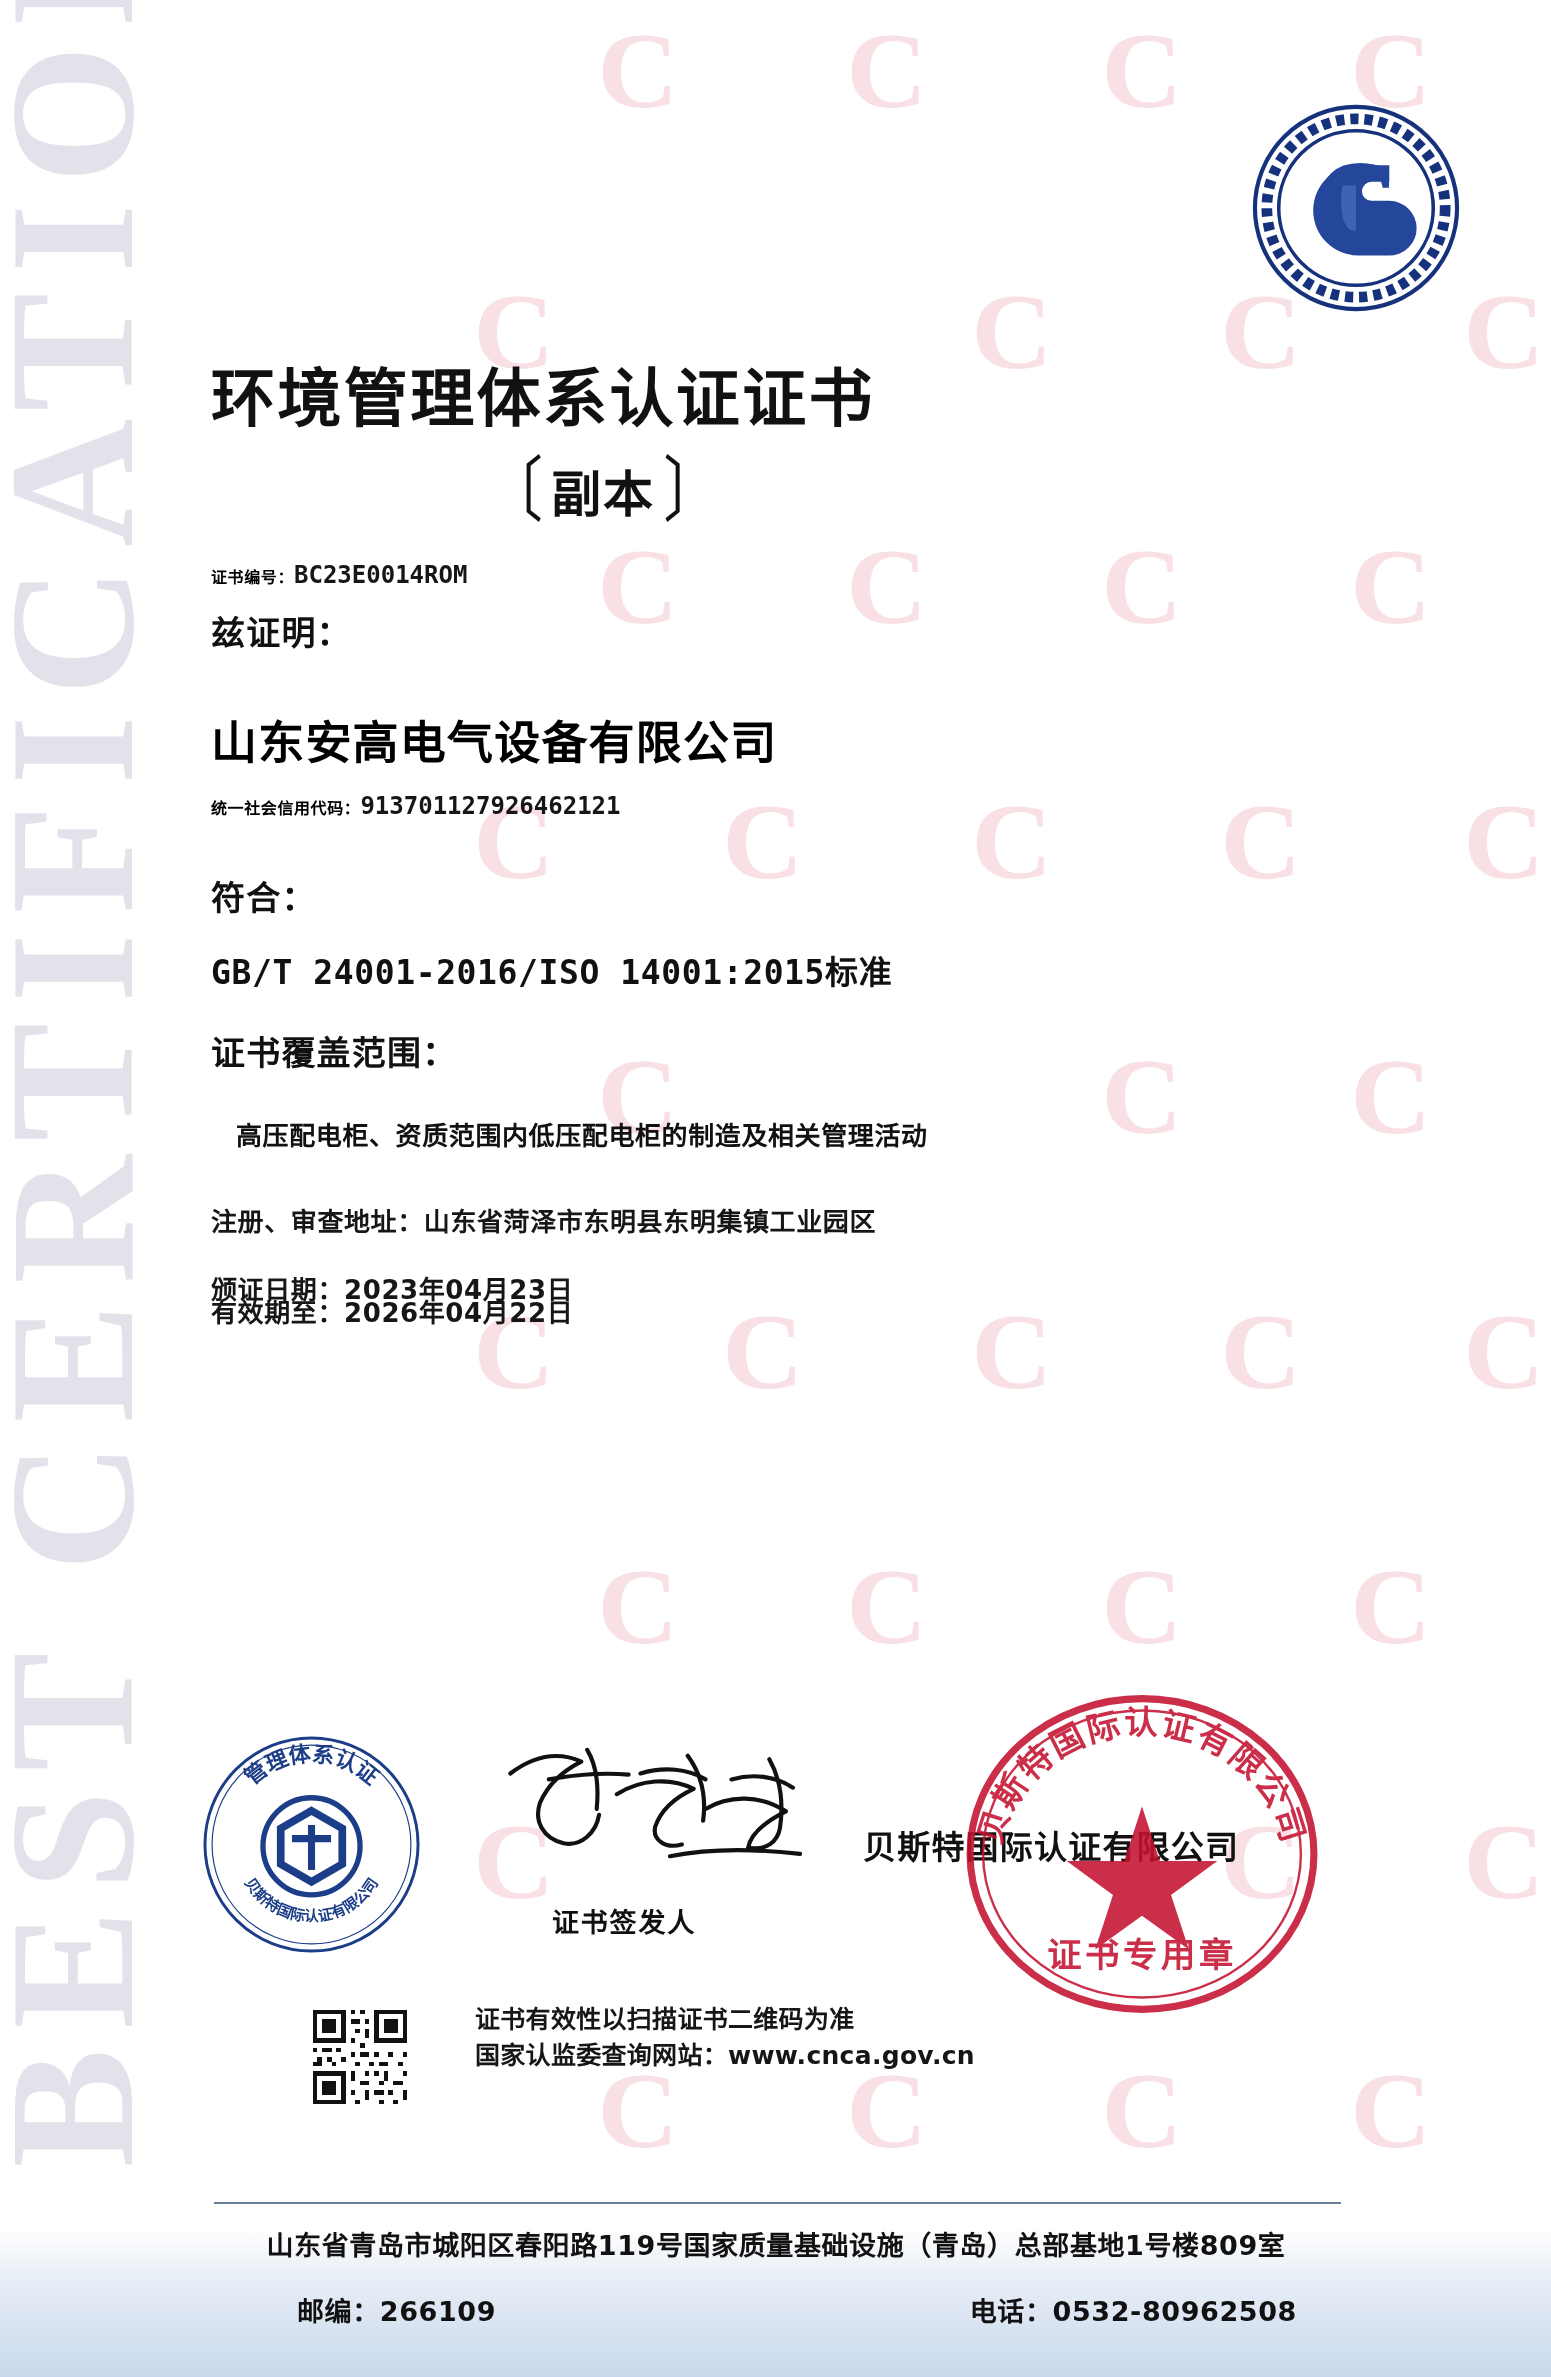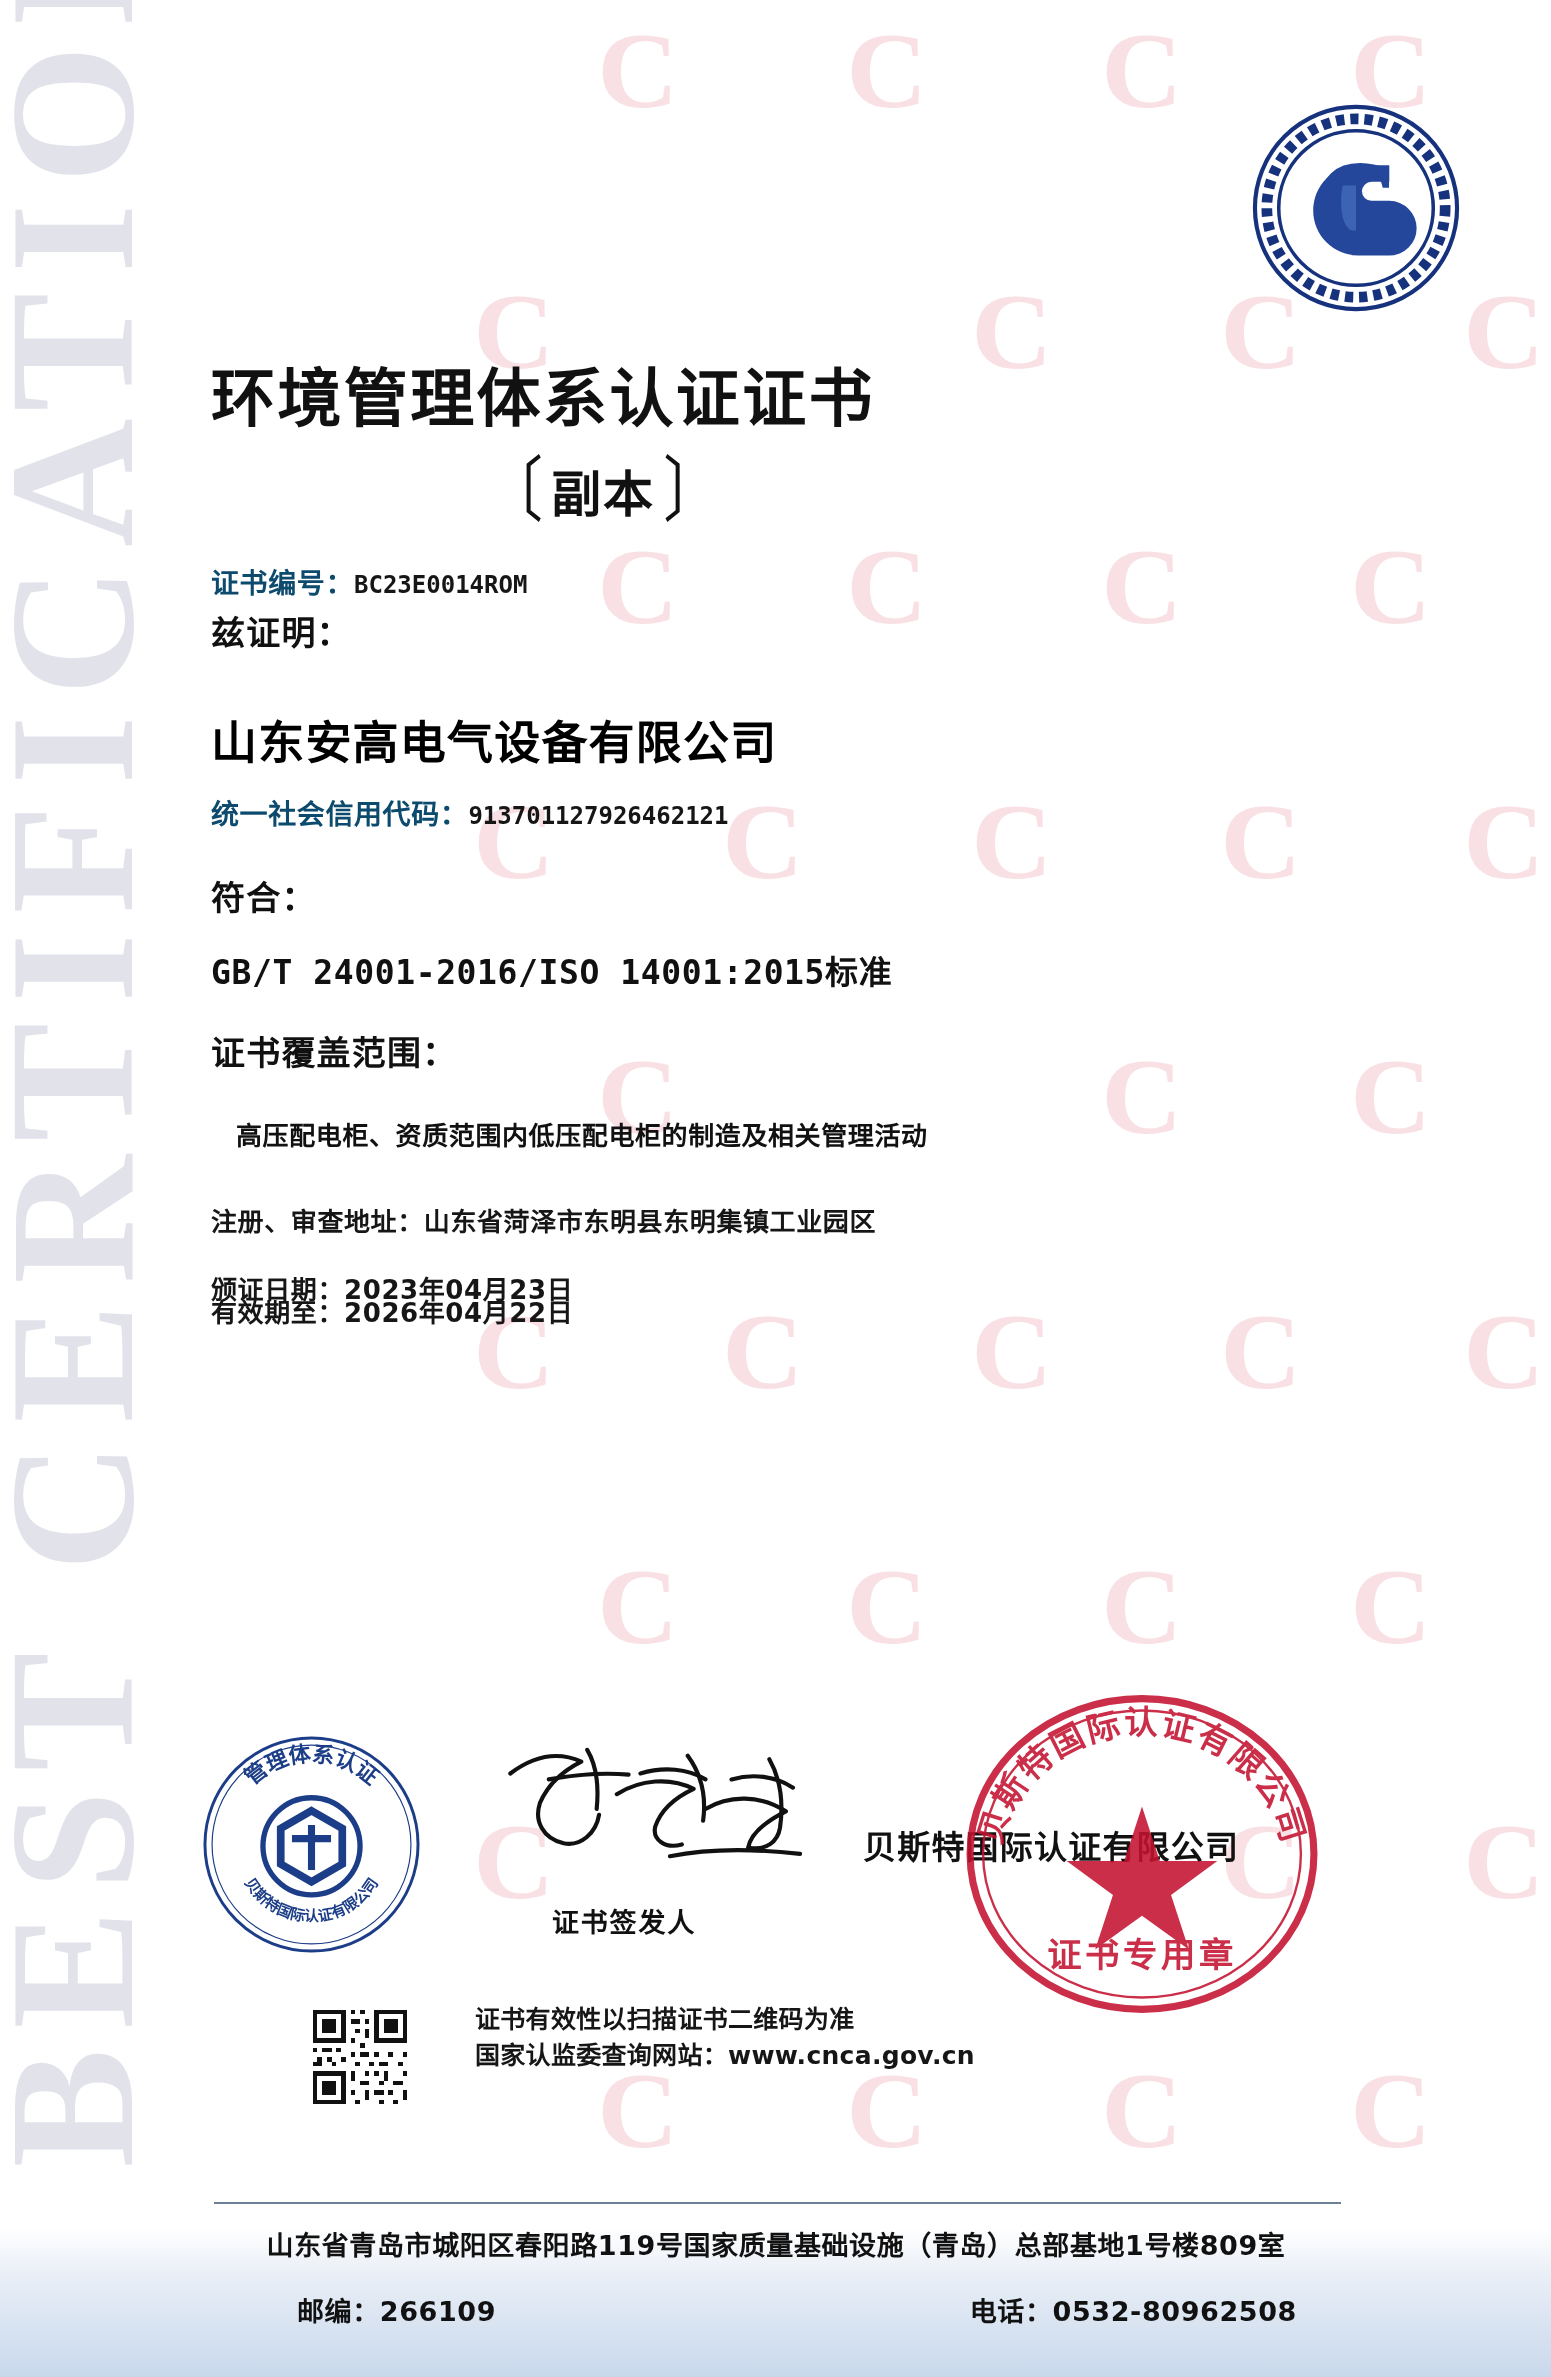--- a/index.html
+++ b/index.html
@@ -116,24 +116,24 @@
     color: #111;
     font-family: "DejaVu Sans", "Liberation Sans", sans-serif;
   }
 
   .row {
     position: absolute;
     left: 211px;
     white-space: nowrap;
   }
   .lbl-sm {
-    font-size: 28px;
-    font-weight: bold;
-    letter-spacing: 0.6px;
-    color: #0c4a6e;
+    font-size: 16px;
+    font-weight: bold;
+    letter-spacing: 0.6px;
+    color: #000000;
     font-family: "DejaVu Sans", "Liberation Sans", sans-serif;
   }
   .val-mono {
     font-family: "DejaVu Sans Mono", "Liberation Mono", monospace;
     font-size: 24px;
     font-weight: bold;
     letter-spacing: 0px;
     color: #161616;
   }
   .lbl-md {

